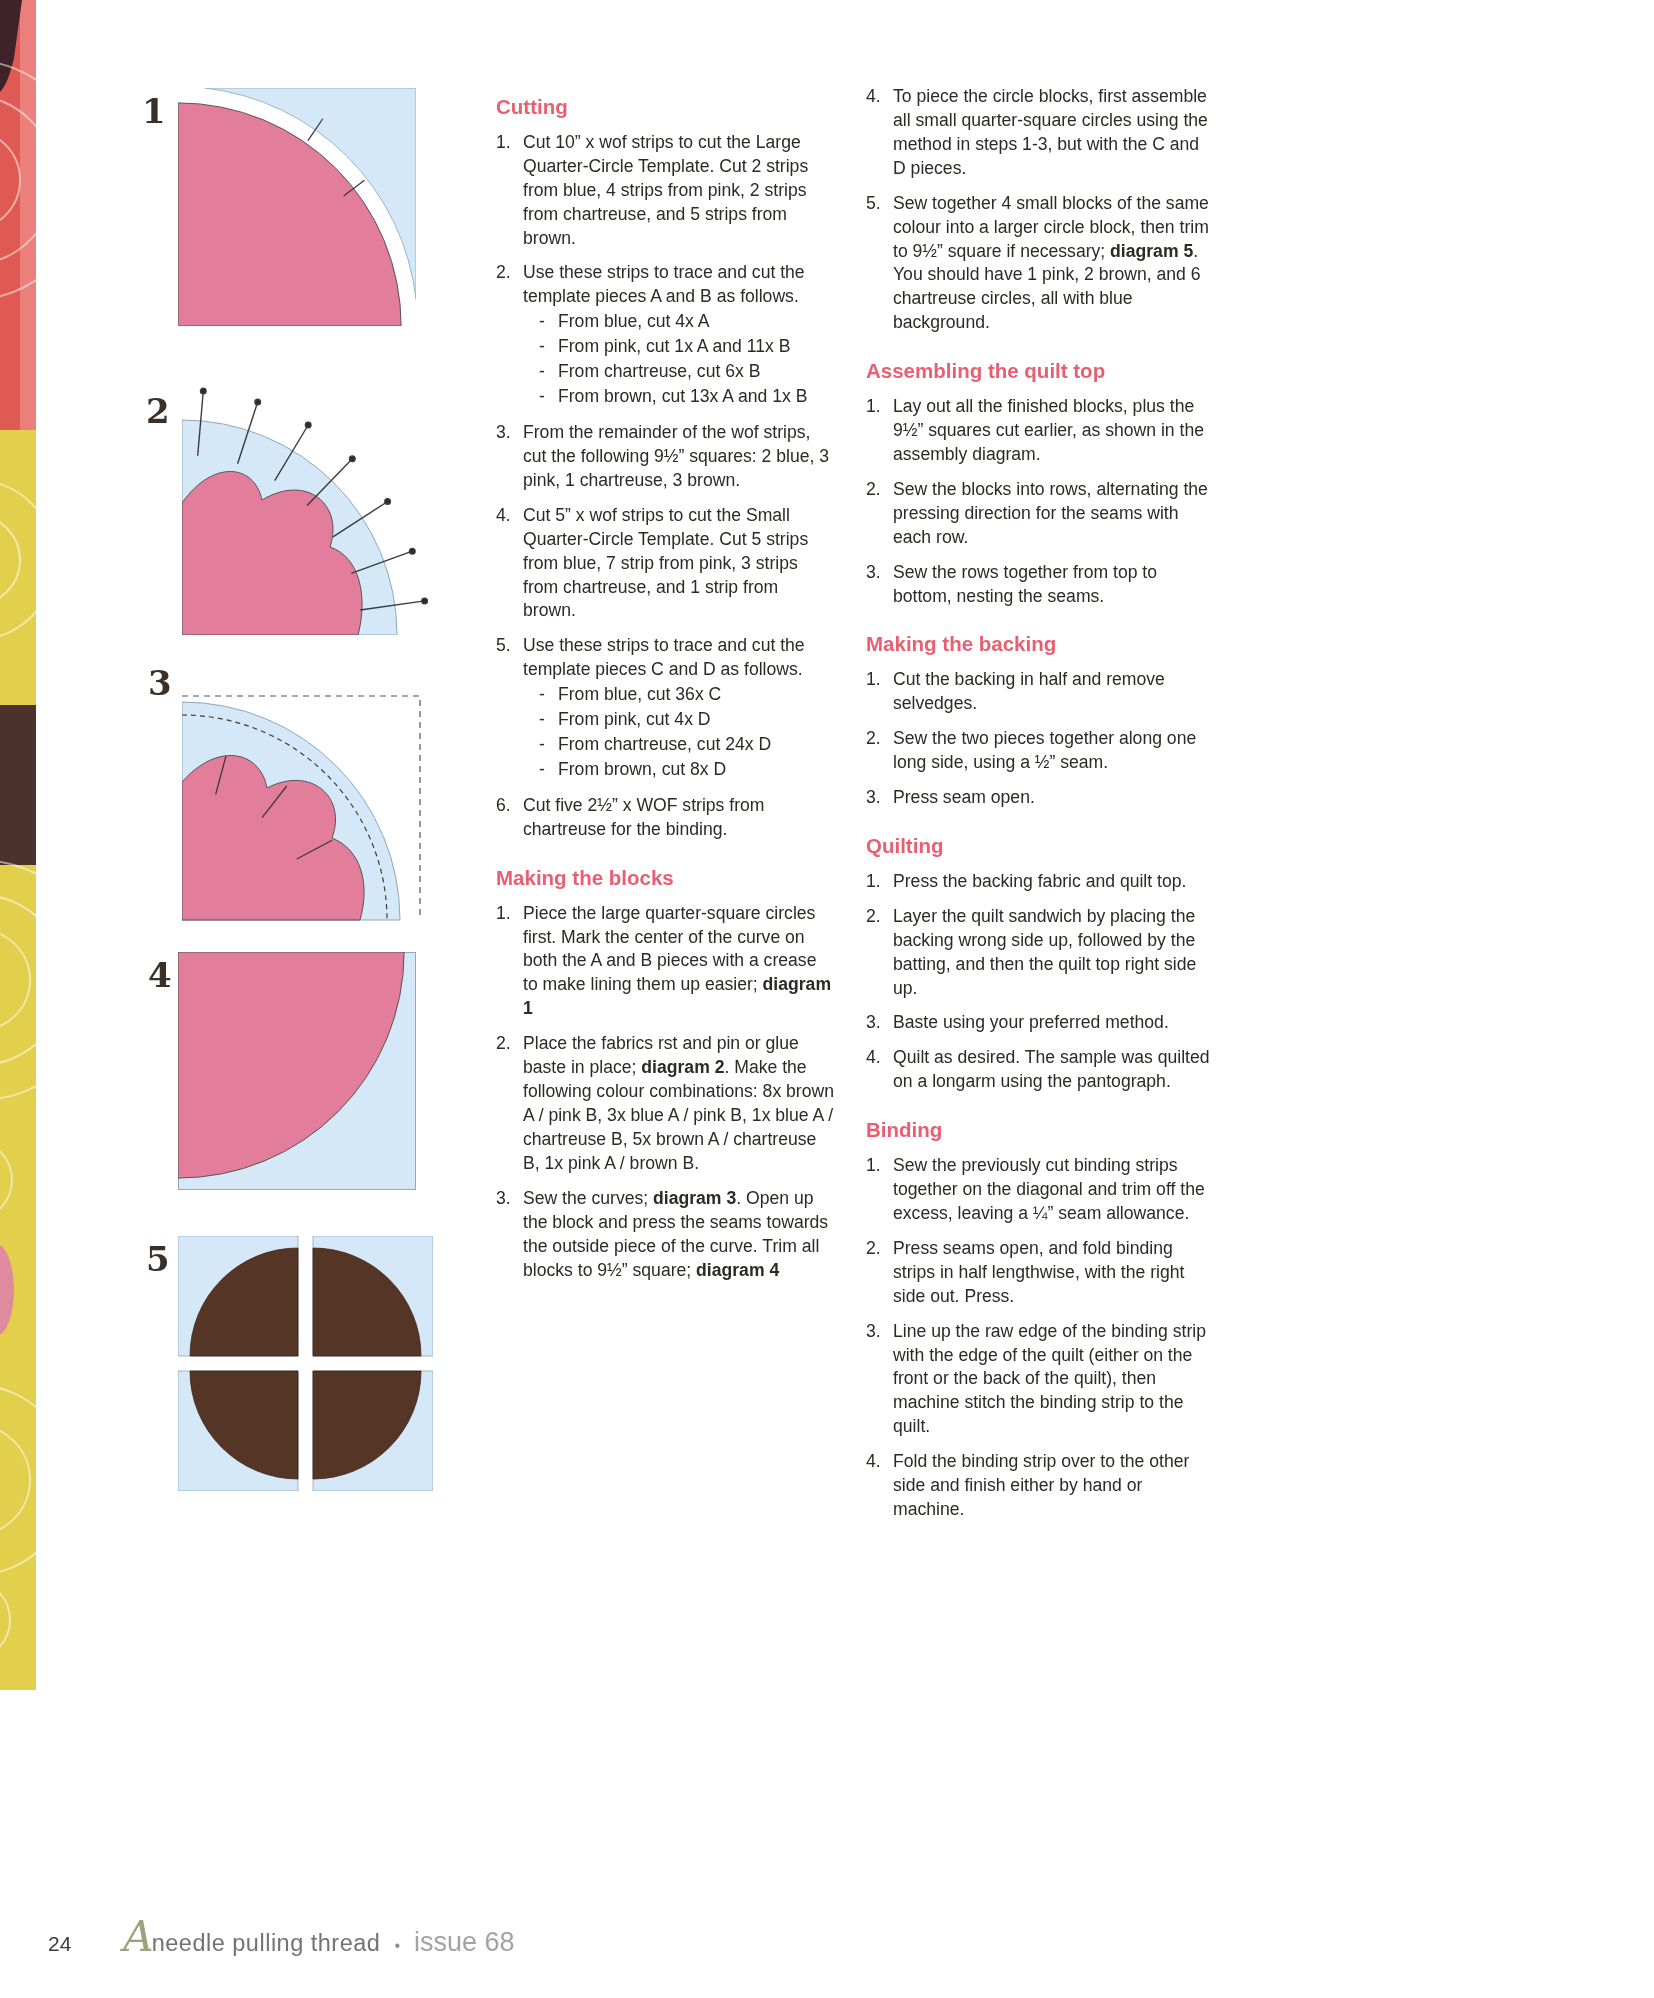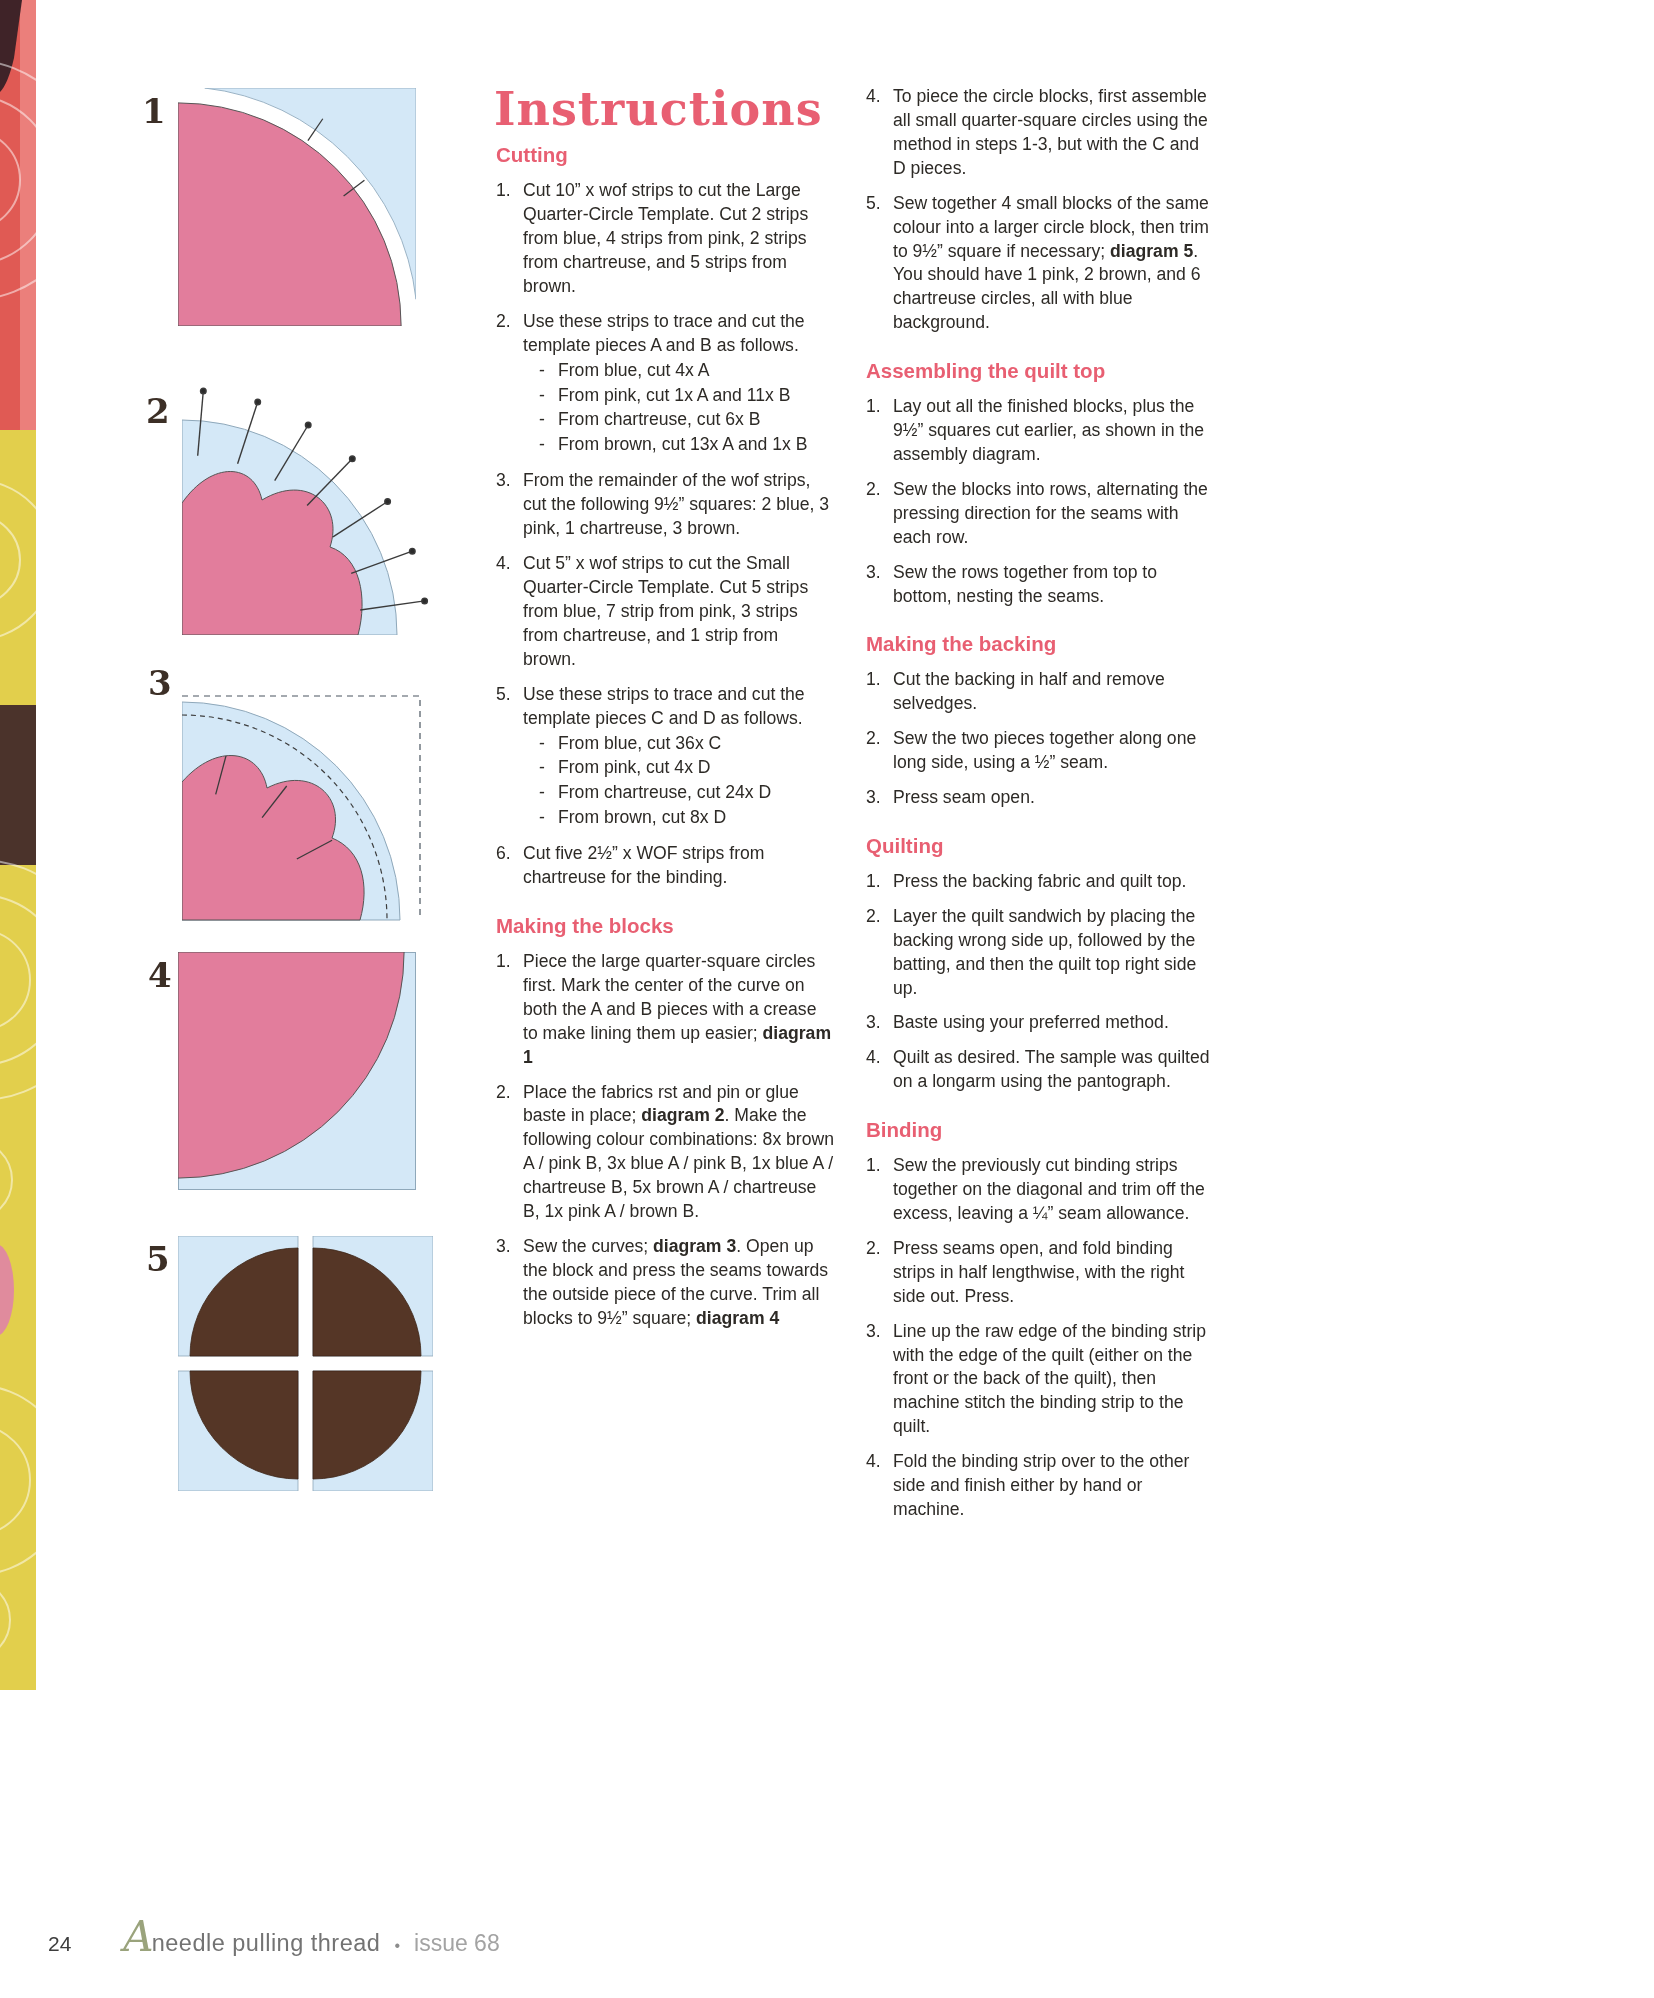--- a/index.html
+++ b/index.html
@@ -21,21 +21,21 @@
   .itext{flex:1;}
   .bold{font-weight:bold;}
   .sub{display:flex;padding-left:16px;margin:1px 0;}
   .dash{width:19px;flex:none;}
   .footer{position:absolute;left:48px;top:1916px;display:flex;align-items:baseline;}
   .page-num{font-size:21px;color:#3d3d3d;margin-right:52px;}
   .logo-a{font-family:"DejaVu Serif",serif;font-style:italic;font-size:42px;line-height:1;
         color:#9aa37c;margin-right:-2px;}
   .brand{font-size:23.5px;color:#737373;letter-spacing:.5px;}
   .sep{margin:0 14px;color:#8c8c8c;font-size:16px;}
-  .issue{font-size:23px;color:#a3a3a3;text-align:right;}
+  .issue{font-size:27px;color:#a3a3a3;text-align:right;}
 </style>
 </head>
 <body>
 
 <div class="page">
 
   <div class="fabric-strip">
     <svg width="36" height="1690" viewBox="0 0 36 1690">
       <rect x="0" y="0" width="36" height="430" style="fill:var(--fabric-red,#e05a54)"></rect>
       <rect x="20" y="0" width="16" height="430" fill="#ef8f8c" opacity="0.7"></rect>
@@ -122,21 +122,20 @@
     </g>
     <g stroke="#3c2417" stroke-width="0.8">
       <path d="M120,120 L120,12 A108,108 0 0 0 12,120 Z" style="fill:var(--diagram-brown,#553626)"></path>
       <path d="M135,120 L135,12 A108,108 0 0 1 243,120 Z" style="fill:var(--diagram-brown,#553626)"></path>
       <path d="M120,135 L12,135 A108,108 0 0 0 120,243 Z" style="fill:var(--diagram-brown,#553626)"></path>
       <path d="M135,135 L243,135 A108,108 0 0 1 135,243 Z" style="fill:var(--diagram-brown,#553626)"></path>
     </g>
   </svg>
 
   <div class="col col-middle">
-    <h1 class="title">Instructions</h1>
     <div id="middle-sections">
         <div class="sec-heading">Cutting</div>
         <div class="item">
           <span class="num">1.</span>
           <span class="itext"><span>Cut 10” x wof strips to cut the Large Quarter-Circle Template. Cut 2 strips from blue, 4 strips from pink, 2 strips from chartreuse, and 5 strips from brown.</span></span>
         </div>
         <div class="item">
           <span class="num">2.</span>
           <span class="itext"><span>Use these strips to trace and cut the template pieces A and B as follows.</span><div class="sub">
               <span class="dash">-</span>

